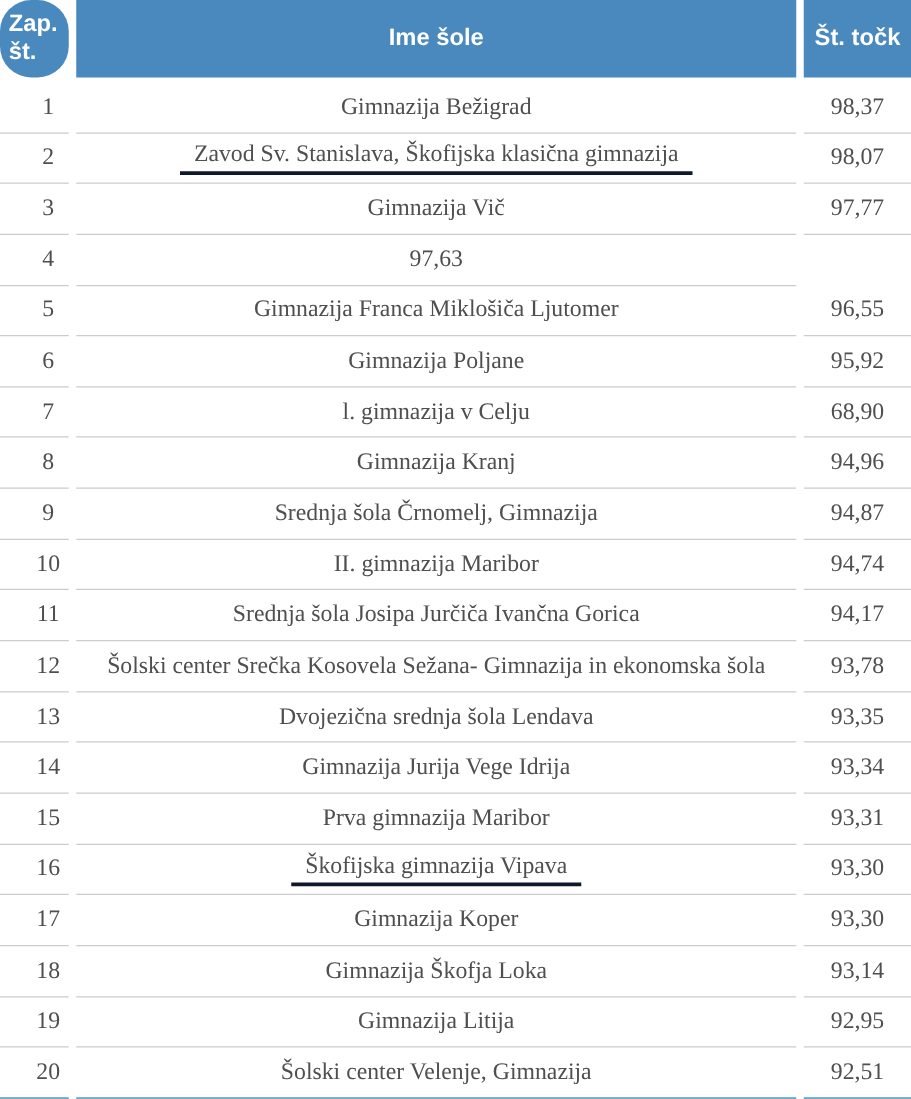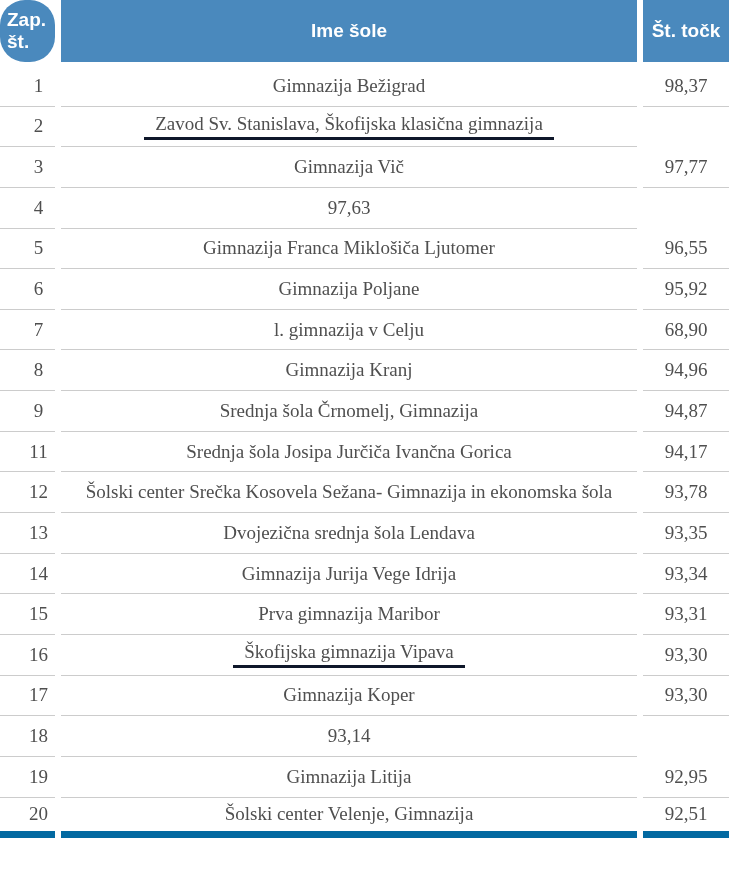--- a/index.html
+++ b/index.html
@@ -51,21 +51,21 @@
     color: #4f4f4f;
     font-size: 19px;
     border-bottom: 1px solid #cccccc;
     overflow: hidden;
     white-space: nowrap;
   }
   .rank-cell {
     padding-left: 22px;
   }
   .row:last-child .cell {
-    border-bottom: 7px solid #0369a1;
+    border-bottom: 1px solid #0369a1;
   }
   .school-text {
     display: inline-block;
     padding: 0 2px;
   }
   .school-text.underlined {
     padding: 0 11px 2px 11px;
     border-bottom: 3px solid #0f172a;
   }
 </style>
@@ -85,20 +85,21 @@
           <span class="school-text">Gimnazija Bežigrad</span>
         </div>
     <div class="cell score-cell">98,37</div>
   </div>
 
   <div class="grid-row row">
     <div class="cell rank-cell">2</div>
     <div class="cell name-cell">
           <span class="school-text underlined">Zavod Sv. Stanislava, Škofijska klasična gimnazija</span>
         </div>
+    <div class="cell score-cell">98,07</div>
   </div>
 
   <div class="grid-row row">
     <div class="cell rank-cell">3</div>
     <div class="cell name-cell">
           <span class="school-text">Gimnazija Vič</span>
         </div>
     <div class="cell score-cell">97,77</div>
   </div>
 
@@ -140,20 +141,27 @@
   </div>
 
   <div class="grid-row row">
     <div class="cell rank-cell">9</div>
     <div class="cell name-cell">
           <span class="school-text">Srednja šola Črnomelj, Gimnazija</span>
         </div>
     <div class="cell score-cell">94,87</div>
   </div>
 
+  <div class="grid-row row">
+    <div class="cell rank-cell">10</div>
+    <div class="cell name-cell">
+          <span class="school-text">II. gimnazija Maribor</span>
+        </div>
+    <div class="cell score-cell">94,74</div>
+  </div>
 
   <div class="grid-row row">
     <div class="cell rank-cell">11</div>
     <div class="cell name-cell">
           <span class="school-text">Srednja šola Josipa Jurčiča Ivančna Gorica</span>
         </div>
     <div class="cell score-cell">94,17</div>
   </div>
 
   <div class="grid-row row">
@@ -199,20 +207,23 @@
   <div class="grid-row row">
     <div class="cell rank-cell">17</div>
     <div class="cell name-cell">
           <span class="school-text">Gimnazija Koper</span>
         </div>
     <div class="cell score-cell">93,30</div>
   </div>
 
   <div class="grid-row row">
     <div class="cell rank-cell">18</div>
+    <div class="cell name-cell">
+          <span class="school-text">Gimnazija Škofja Loka</span>
+        </div>
     <div class="cell score-cell">93,14</div>
   </div>
 
   <div class="grid-row row">
     <div class="cell rank-cell">19</div>
     <div class="cell name-cell">
           <span class="school-text">Gimnazija Litija</span>
         </div>
     <div class="cell score-cell">92,95</div>
   </div>

